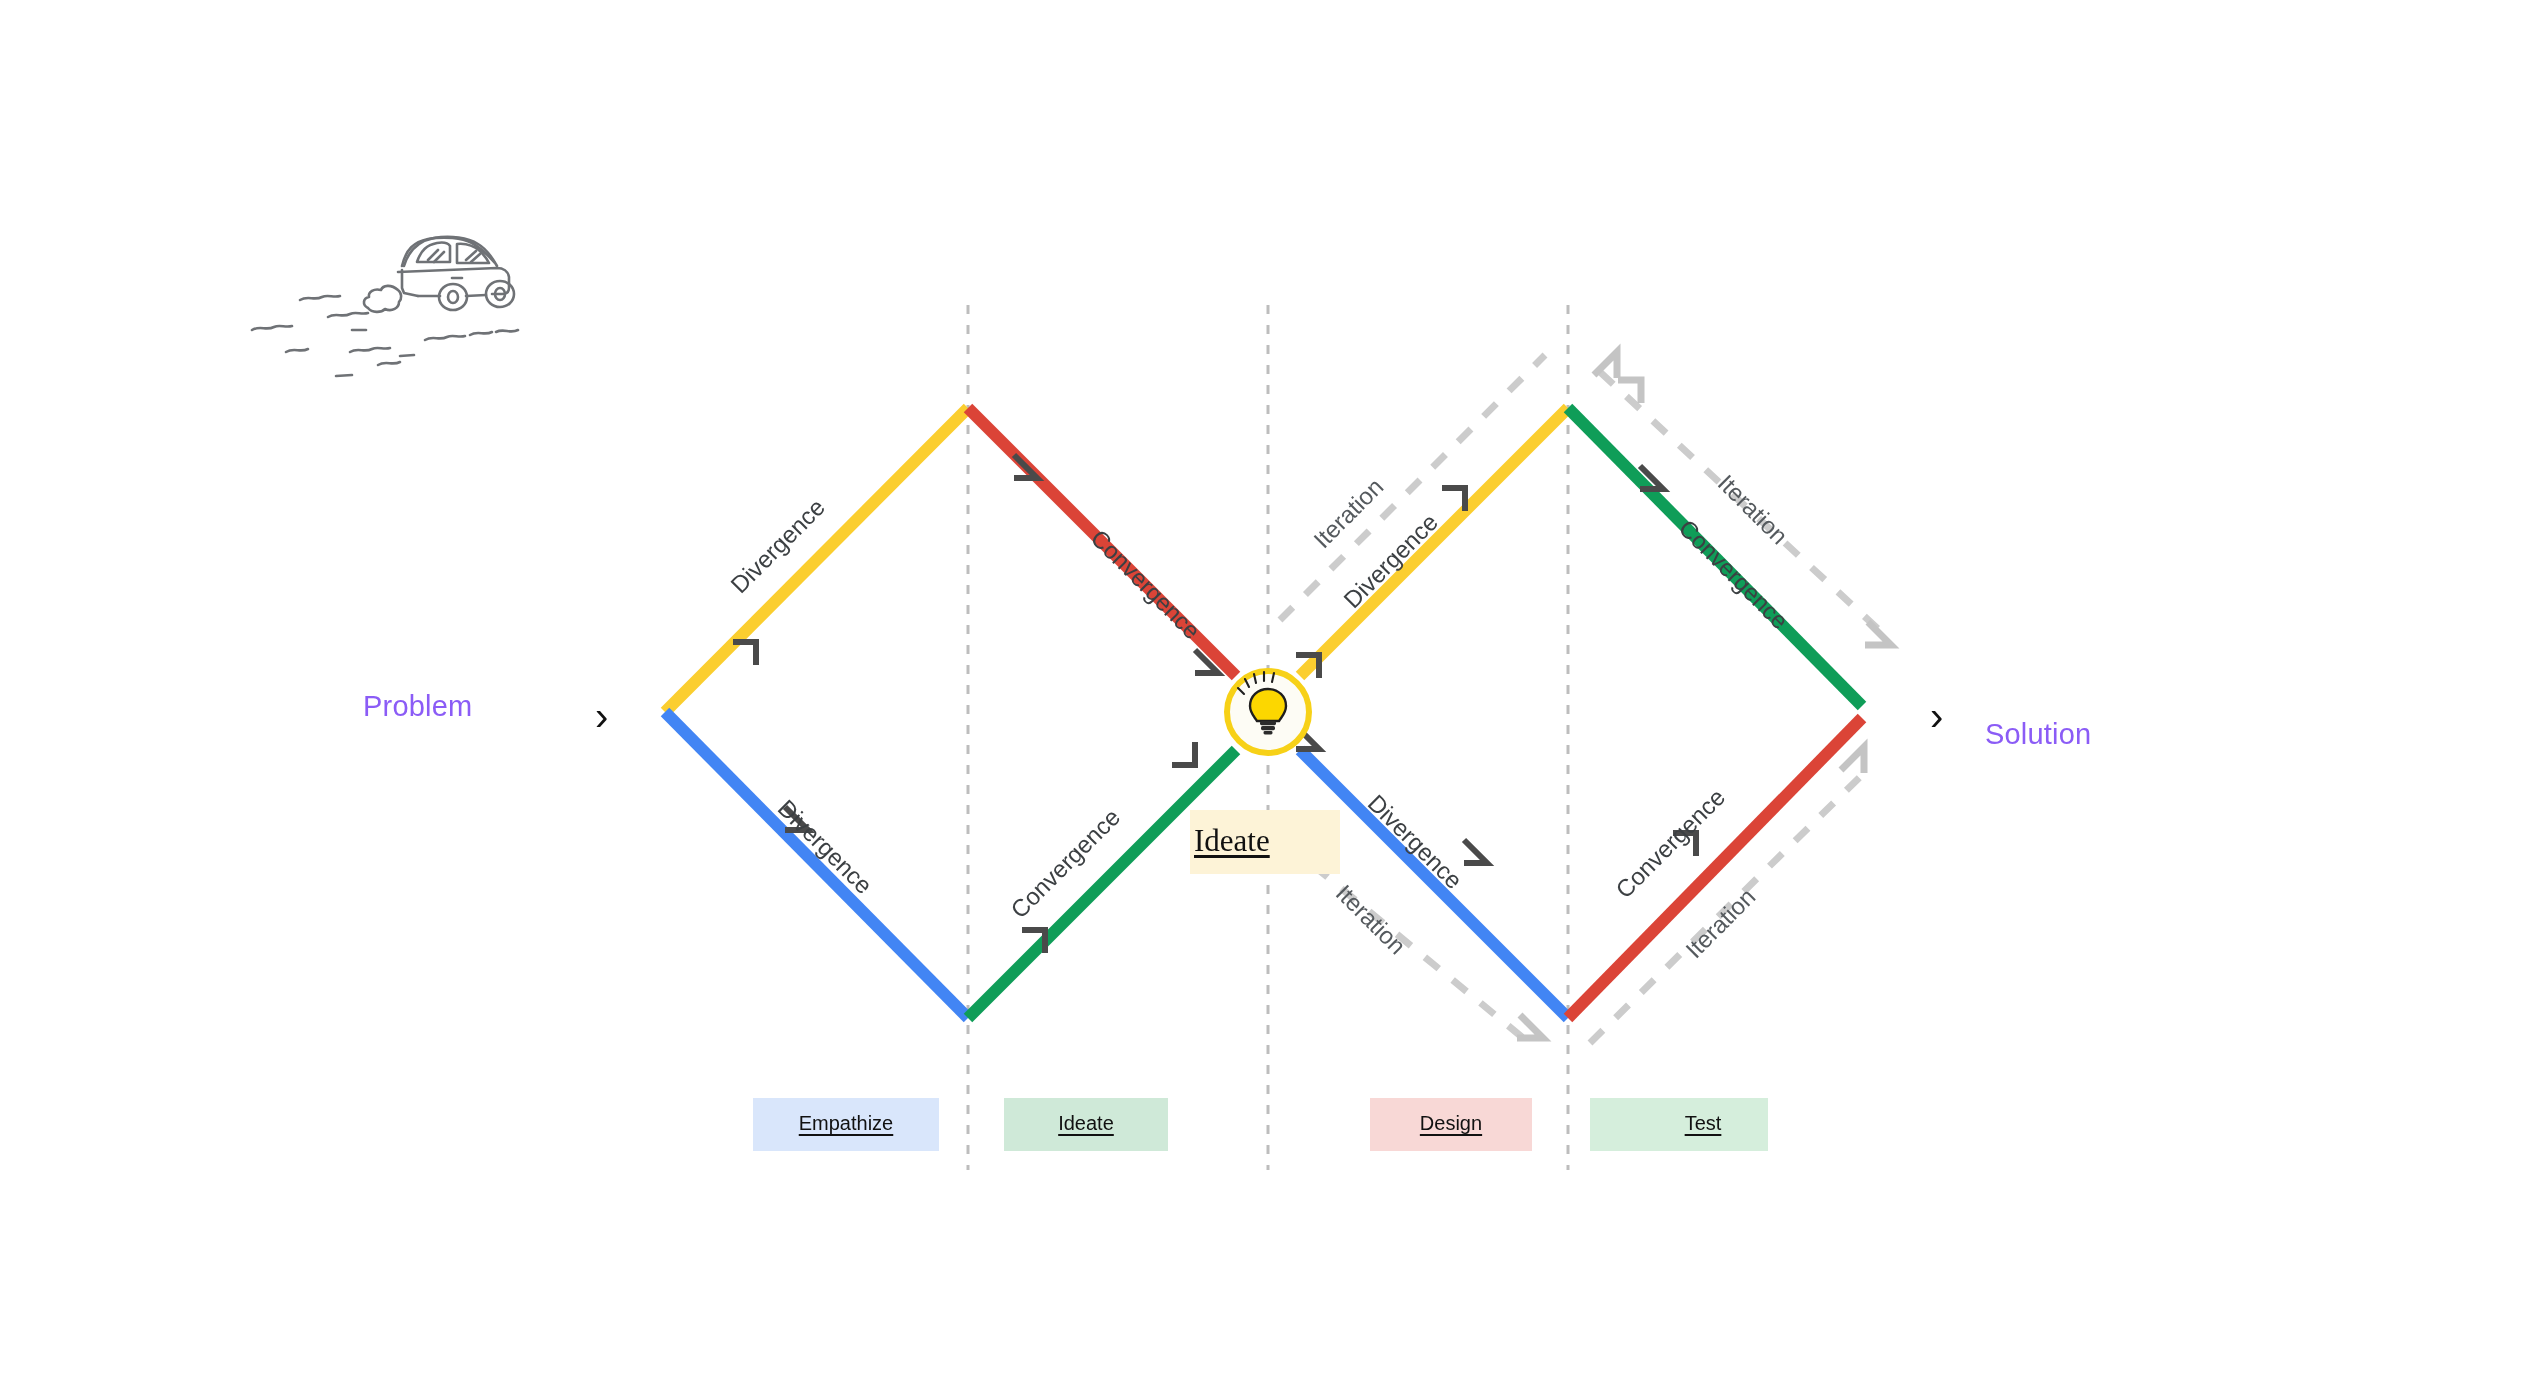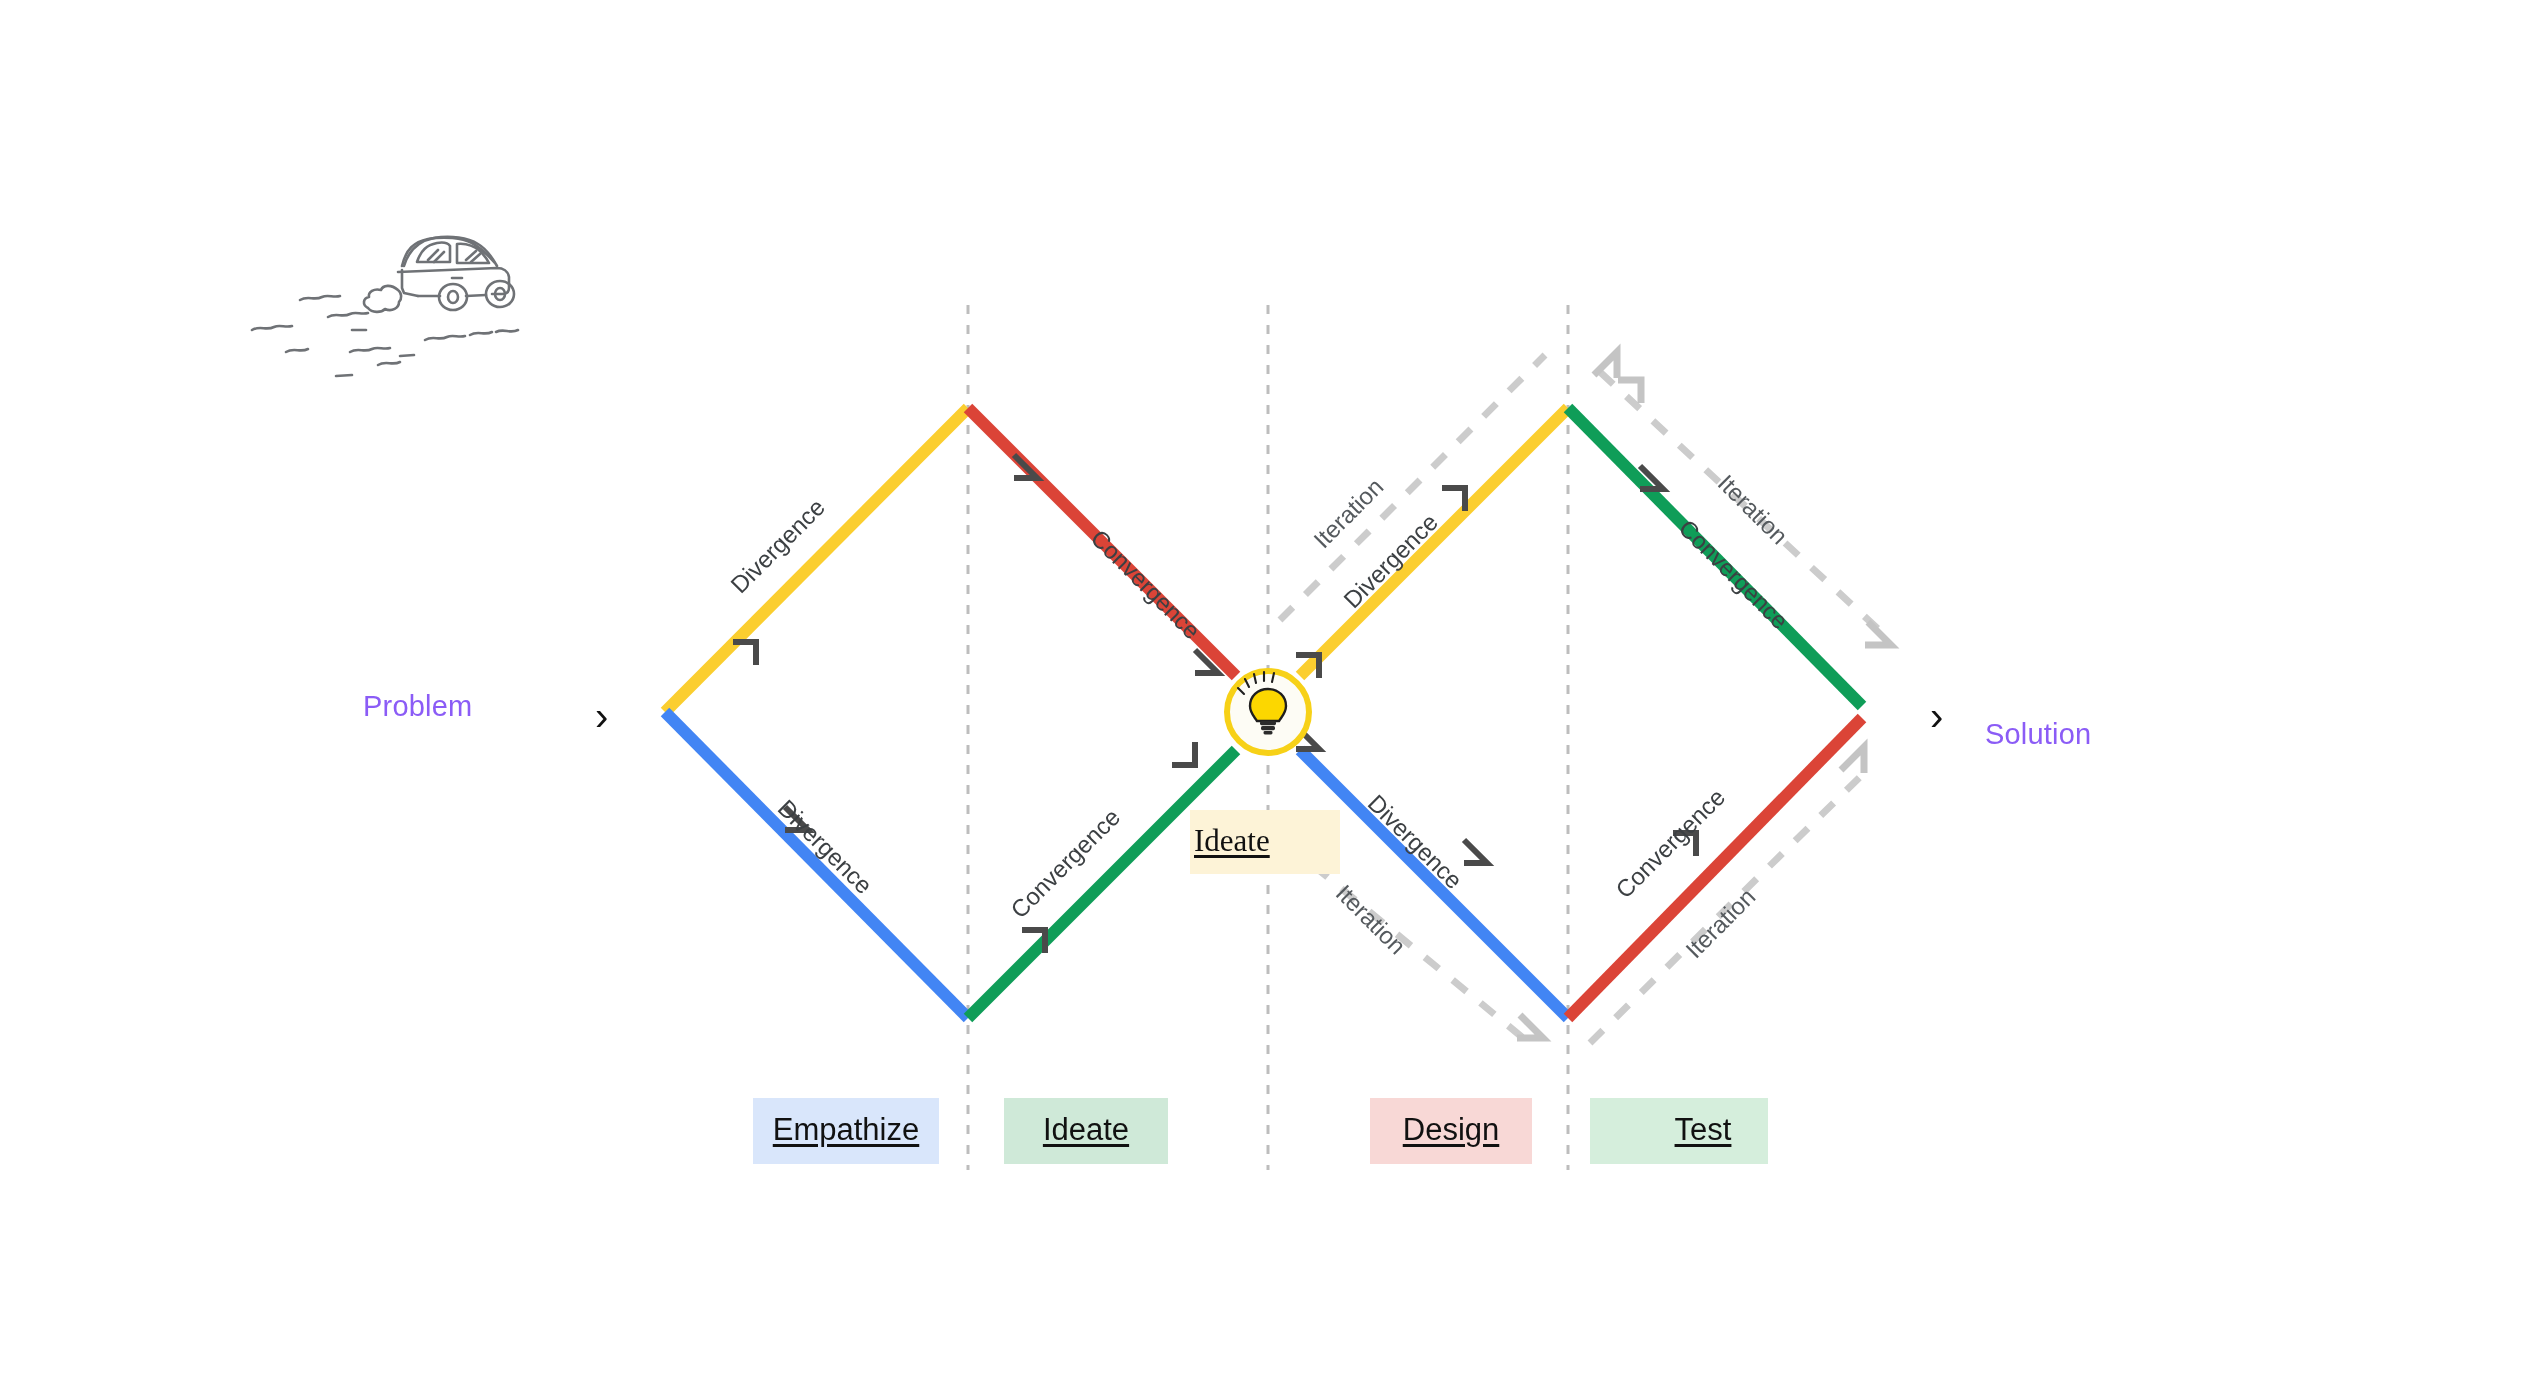--- a/index.html
+++ b/index.html
@@ -40,21 +40,21 @@
   .chev {
     position: absolute;
     font-family: "Liberation Sans", sans-serif;
     font-size: 40px;
     color: #111111;
     font-weight: 300;
   }
   .phase-chip {
     position: absolute;
     font-family: "Liberation Sans", sans-serif;
-    font-size: 31px;
+    font-size: 20px;
     color: #111111;
     text-align: center;
     padding: 14px 0 16px 0;
     box-sizing: border-box;
     white-space: nowrap;
   }
   .phase-chip span {
     text-decoration: underline;
     text-underline-offset: 4px;
   }

